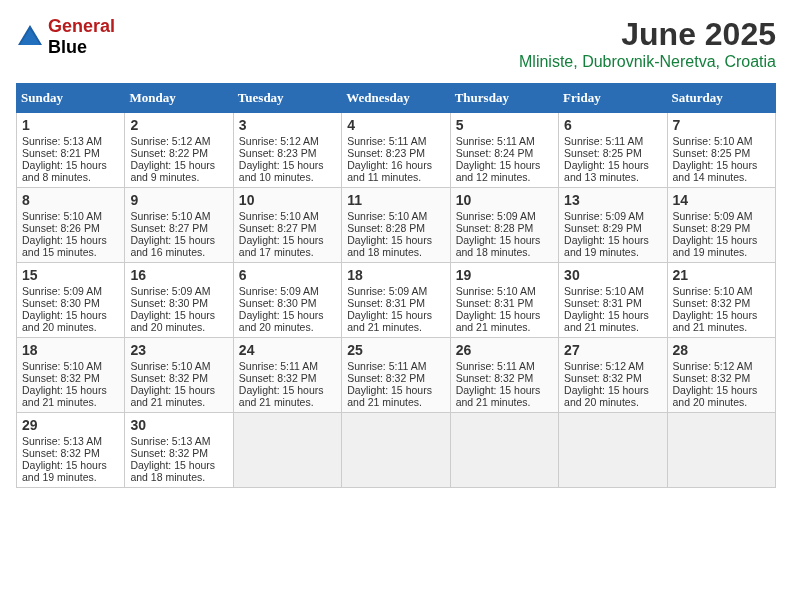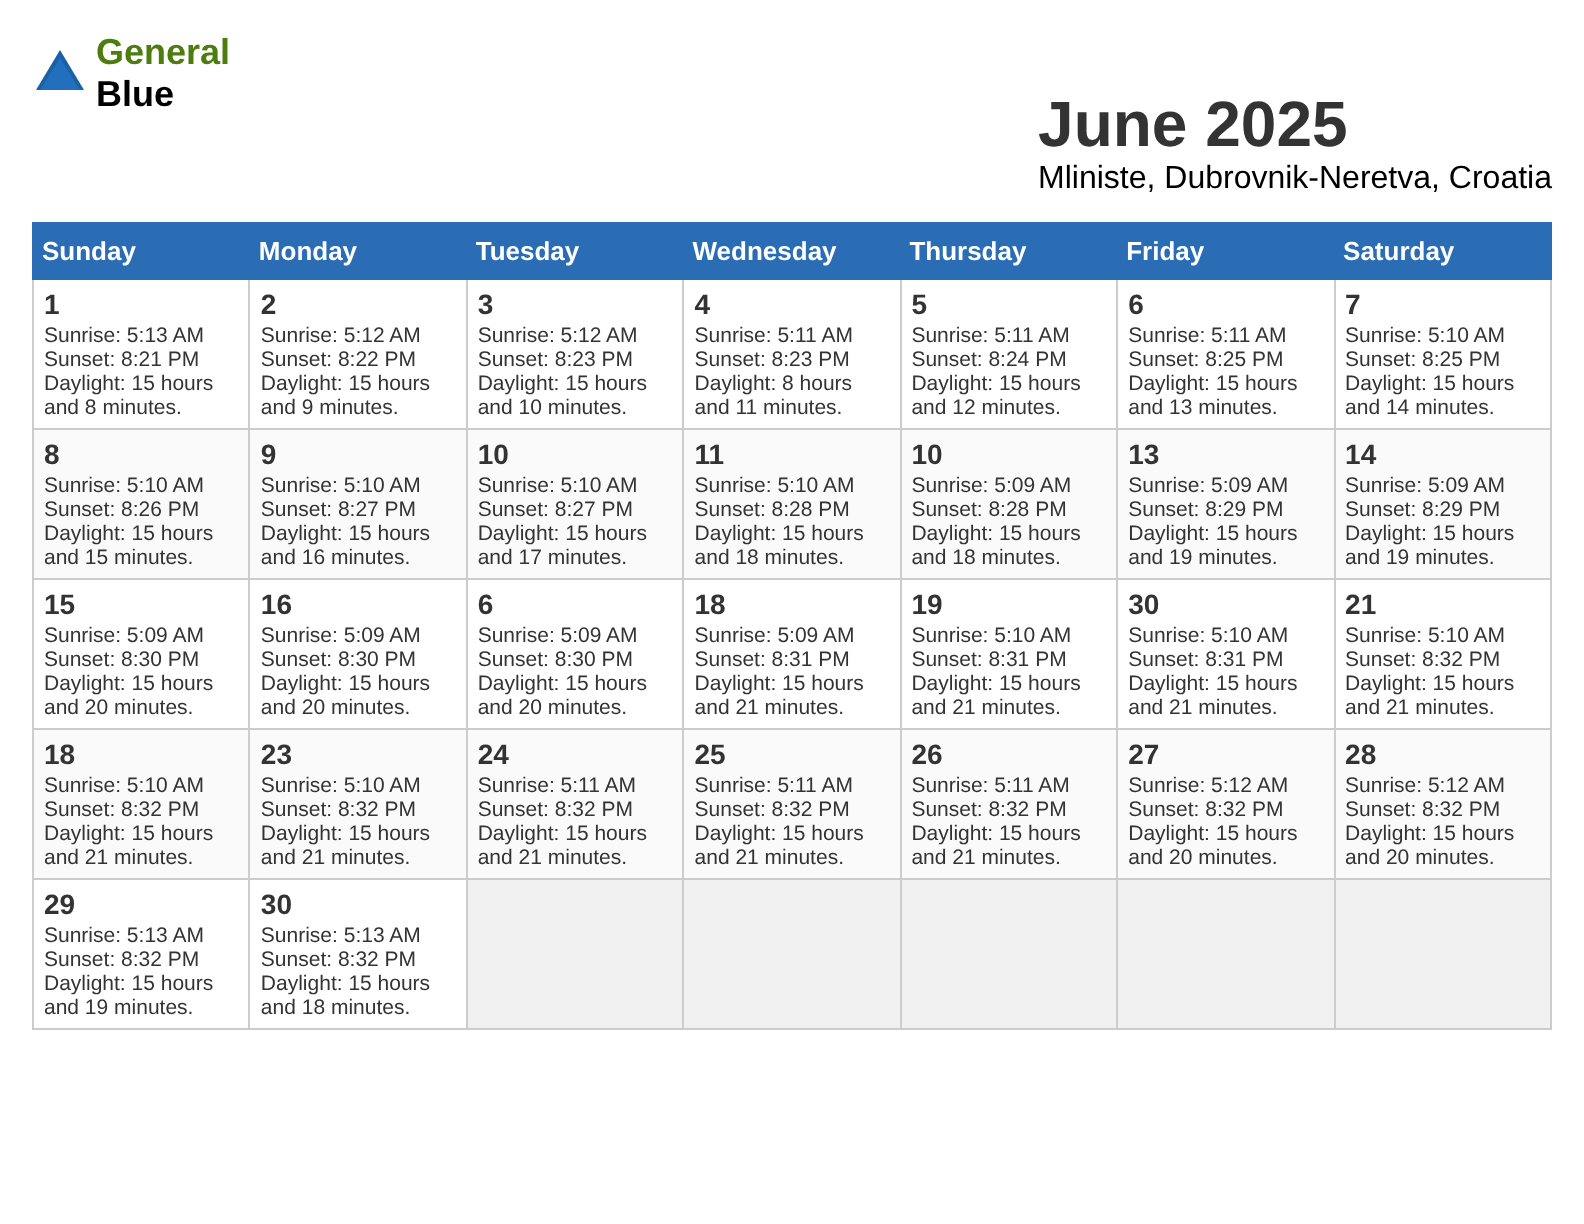--- a/index.html
+++ b/index.html
@@ -19,54 +19,54 @@
     .logo {
       display: flex;
       align-items: center;
     }
     .logo-text {
       display: flex;
       flex-direction: column;
       font-size: 18px;
       font-weight: bold;
     }
-    .logo-general { color: #4d7c0f; }
+    .logo-general { color: #b91c1c; }
     .logo-blue { color: #000000; }
     .logo-icon {
       width: 28px;
       height: 28px;
       margin-right: 4px;
       position: relative;
     }
     .title-area {
-      text-align: left;
-      margin-top: 28px;
+      text-align: right;
     }
     .main-title {
       font-size: 32px;
       font-weight: bold;
       color: #333;
     }
     .subtitle {
       font-size: 16px;
-      color: #000000;
+      color: #15803d;
     }
     table {
       width: 100%;
       border-collapse: collapse;
       table-layout: fixed;
     }
     thead th {
       background-color: #2a6db5;
       color: #fff;
       padding: 6px 4px;
       font-size: 13px;
       font-weight: bold;
       text-align: left;
       border: 1px solid #2a6db5;
+      font-family: Liberation Serif, serif;
     }
     td {
       border: 1px solid #ccc;
       vertical-align: top;
       padding: 4px 5px;
       font-size: 10.5px;
       color: #333;
       min-height: 80px;
     }
     .day-num {
@@ -112,21 +112,21 @@
         <th>Thursday</th>
         <th>Friday</th>
         <th>Saturday</th>
       </tr>
   </thead>
   <tbody id="calendar-body">
   <tr>
         <td><span class="day-num">1</span><span>Sunrise: 5:13 AM</span><br><span>Sunset: 8:21 PM</span><br><span>Daylight: 15 hours and 8 minutes.</span></td>
         <td><span class="day-num">2</span><span>Sunrise: 5:12 AM</span><br><span>Sunset: 8:22 PM</span><br><span>Daylight: 15 hours and 9 minutes.</span></td>
         <td><span class="day-num">3</span><span>Sunrise: 5:12 AM</span><br><span>Sunset: 8:23 PM</span><br><span>Daylight: 15 hours and 10 minutes.</span></td>
-        <td><span class="day-num">4</span><span>Sunrise: 5:11 AM</span><br><span>Sunset: 8:23 PM</span><br><span>Daylight: 8 hours and 11 minutes.</span></td>
+        <td><span class="day-num">4</span><span>Sunrise: 5:11 AM</span><br><span>Sunset: 8:23 PM</span><br><span>Daylight: 16 hours and 11 minutes.</span></td>
         <td><span class="day-num">5</span><span>Sunrise: 5:11 AM</span><br><span>Sunset: 8:24 PM</span><br><span>Daylight: 15 hours and 12 minutes.</span></td>
         <td><span class="day-num">6</span><span>Sunrise: 5:11 AM</span><br><span>Sunset: 8:25 PM</span><br><span>Daylight: 15 hours and 13 minutes.</span></td>
         <td><span class="day-num">7</span><span>Sunrise: 5:10 AM</span><br><span>Sunset: 8:25 PM</span><br><span>Daylight: 15 hours and 14 minutes.</span></td>
       </tr>
       <tr>
         <td><span class="day-num">8</span><span>Sunrise: 5:10 AM</span><br><span>Sunset: 8:26 PM</span><br><span>Daylight: 15 hours and 15 minutes.</span></td>
         <td><span class="day-num">9</span><span>Sunrise: 5:10 AM</span><br><span>Sunset: 8:27 PM</span><br><span>Daylight: 15 hours and 16 minutes.</span></td>
         <td><span class="day-num">10</span><span>Sunrise: 5:10 AM</span><br><span>Sunset: 8:27 PM</span><br><span>Daylight: 15 hours and 17 minutes.</span></td>
         <td><span class="day-num">11</span><span>Sunrise: 5:10 AM</span><br><span>Sunset: 8:28 PM</span><br><span>Daylight: 15 hours and 18 minutes.</span></td>
         <td><span class="day-num">10</span><span>Sunrise: 5:09 AM</span><br><span>Sunset: 8:28 PM</span><br><span>Daylight: 15 hours and 18 minutes.</span></td>

